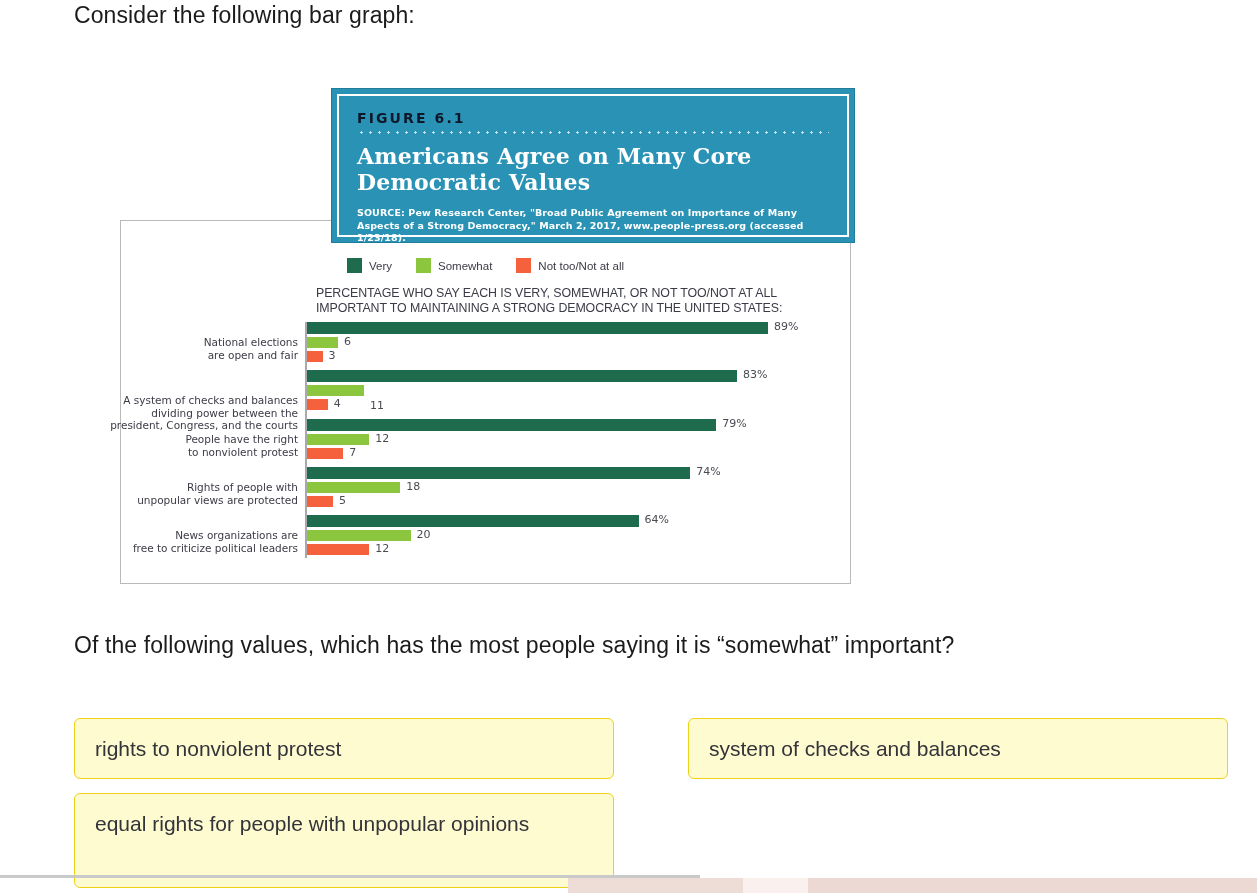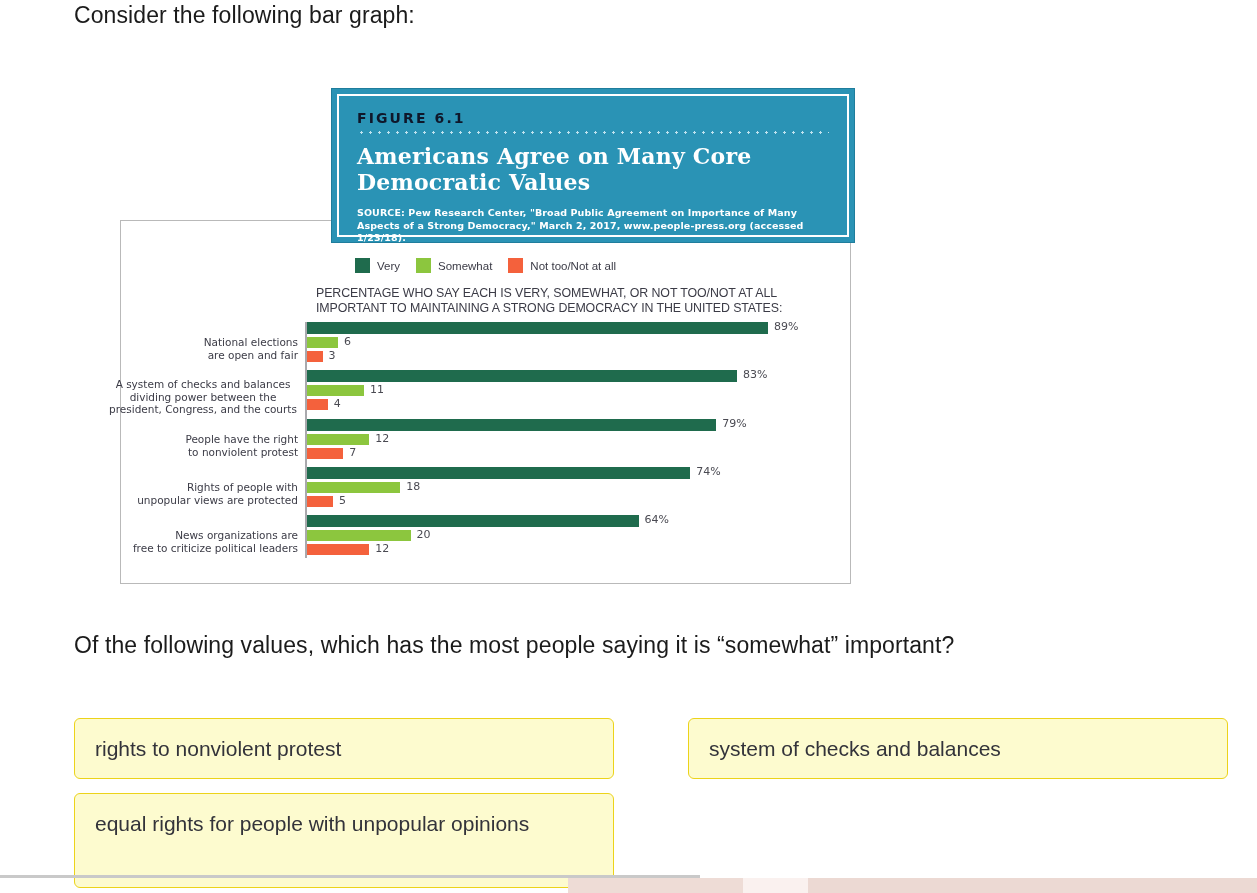--- a/index.html
+++ b/index.html
@@ -64,21 +64,21 @@
     margin-top: 12px;
     font-size: 9.5px; line-height: 12.5px; font-weight: bold;
     color: #ffffff; letter-spacing: .1px;
     font-family: "DejaVu Sans", sans-serif;
   }
 
   
   .legend {
     position: absolute; left: 120px; top: 258px;
     width: 731px;
-    display: flex; justify-content: center; align-items: center; gap: 16px;
+    display: flex; justify-content: center; align-items: center; gap: 24px;
   }
   .legend-item { display: flex; align-items: center; gap: 7px; }
   .legend-swatch { width: 15px; height: 15px; display: inline-block; }
   .legend-label { font-size: 11.5px; color: #3b3b46; }
 
   
   .subtitle {
     position: absolute; left: 316px; top: 286px;
     width: 520px;
     font-size: 12.4px; line-height: 15px; color: #3b3b46;
@@ -212,33 +212,33 @@
                 <div class="bar" style="width: 31.08px; background: rgb(140, 198, 62);"></div>
                 <span class="bar-val" style="left: 37.08px;">6</span>
               </div>
               <div class="bar-line">
                 <div class="bar" style="width: 15.54px; background: rgb(244, 97, 60);"></div>
                 <span class="bar-val" style="left: 21.54px;">3</span>
               </div>
             </div>
           </div>
           <div class="row" style="top: 48px;">
-            <div class="row-label" style="top: 8px; text-align: center;">
+            <div class="row-label" style="top: 24px;">
               <div>A system of checks and balances</div>
               <div>dividing power between the</div>
               <div>president, Congress, and the courts</div>
             </div>
             <div class="bars">
               <div class="bar-line very">
                 <div class="bar" style="width: 429.94px; background: rgb(31, 107, 77);"></div>
                 <span class="bar-val" style="left: 435.94px;">83%</span>
               </div>
               <div class="bar-line">
                 <div class="bar" style="width: 56.98px; background: rgb(140, 198, 62);"></div>
-                <span class="bar-val" style="left: 62.98px;">11</span>
+                <span class="bar-val" style="left: 62.98px; margin-top: 16px;">11</span>
               </div>
               <div class="bar-line">
                 <div class="bar" style="width: 20.72px; background: rgb(244, 97, 60);"></div>
                 <span class="bar-val" style="left: 26.72px;">4</span>
               </div>
             </div>
           </div>
           <div class="row" style="top: 97px;">
             <div class="row-label" style="top: 14px;">
               <div>People have the right</div>

